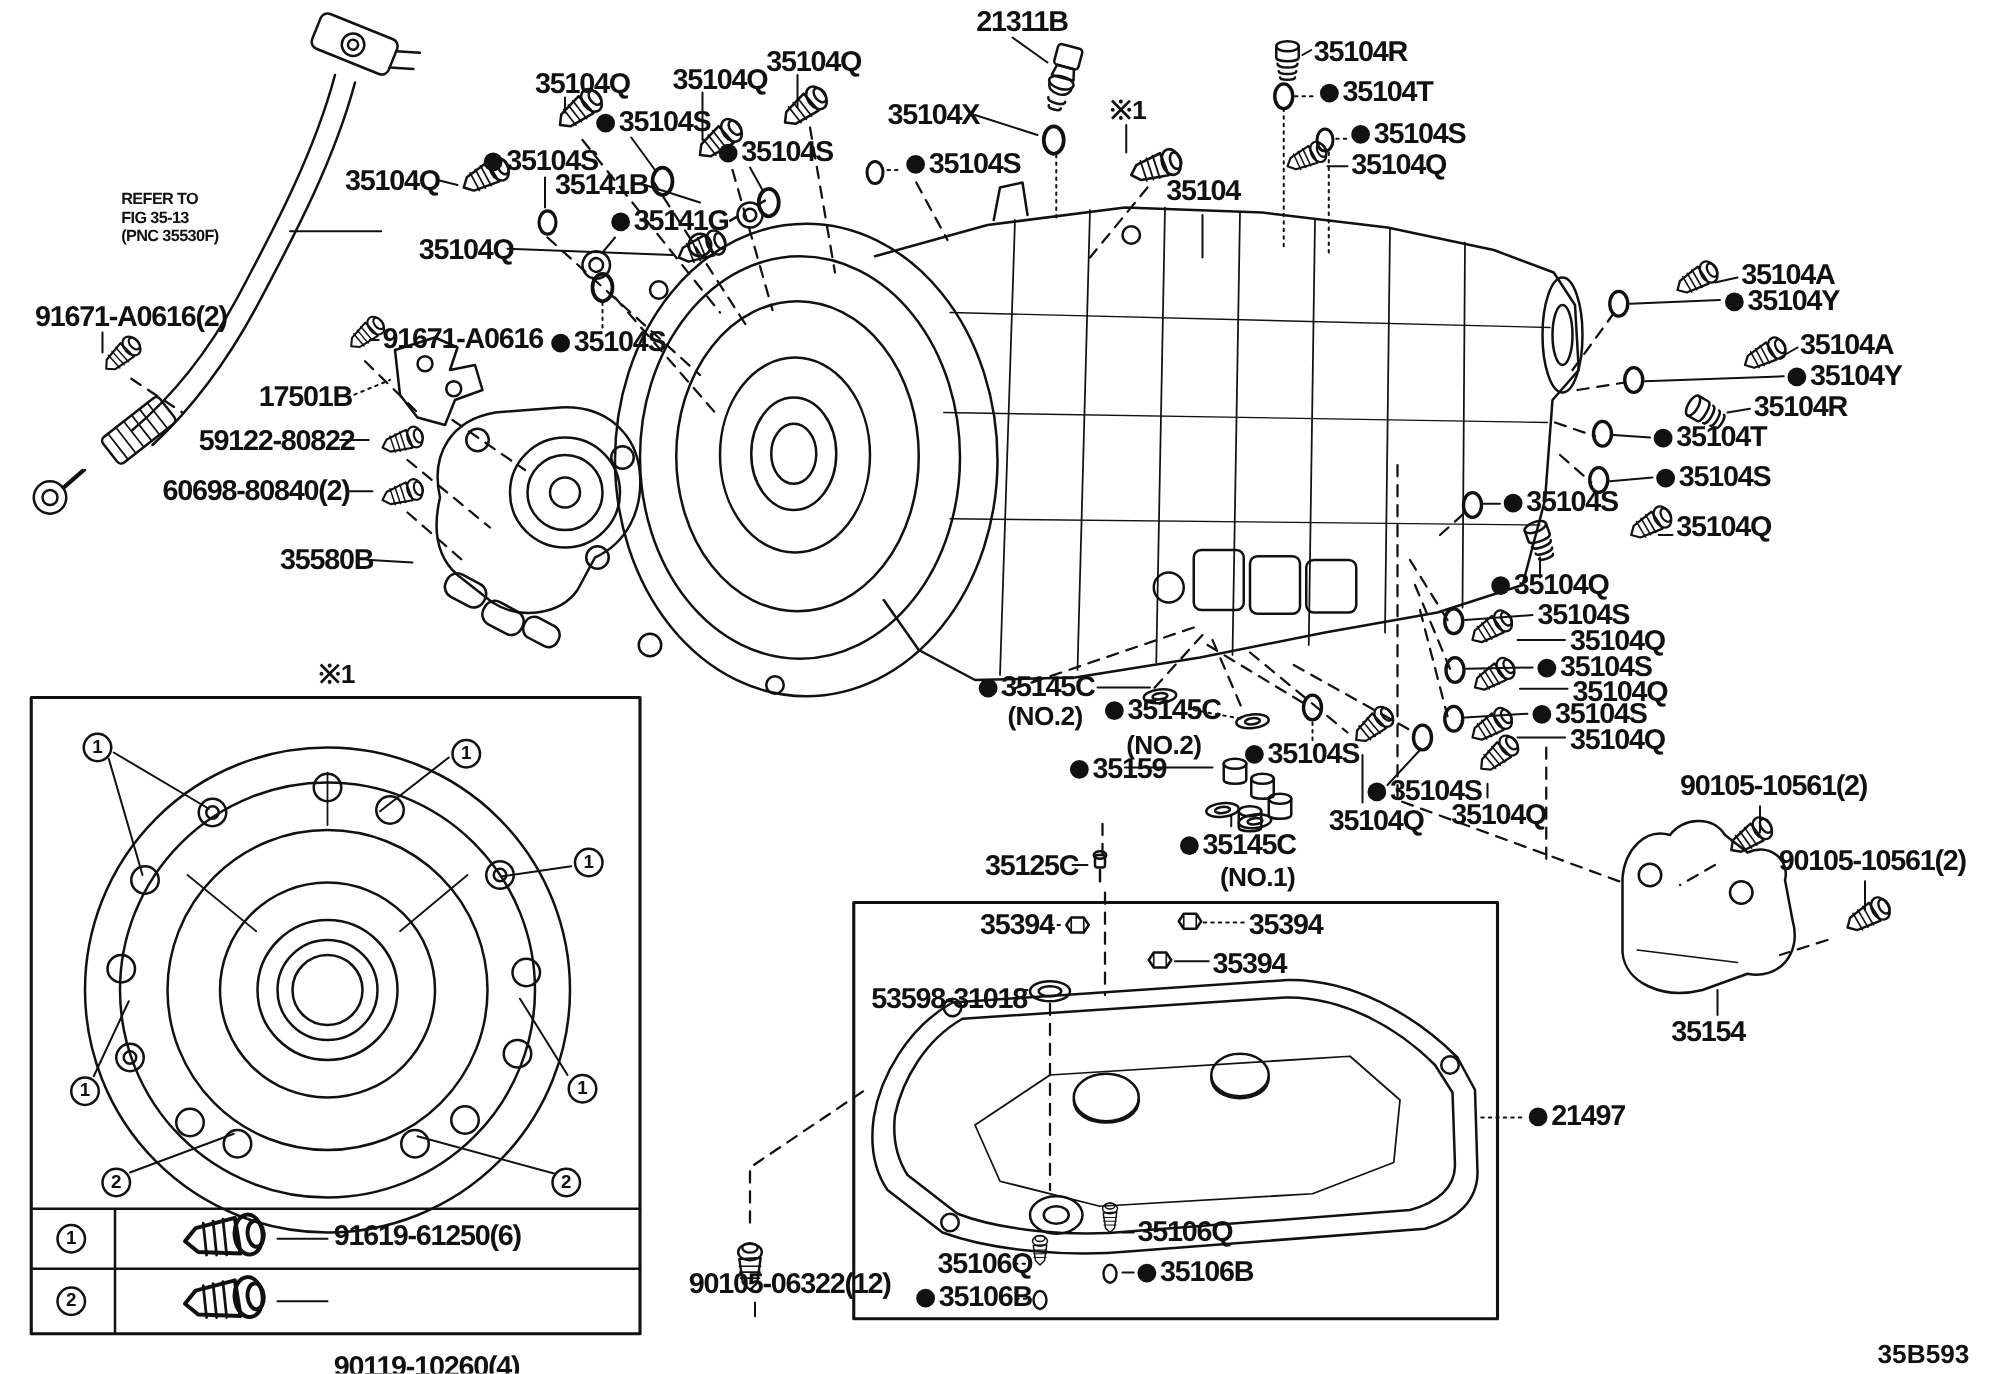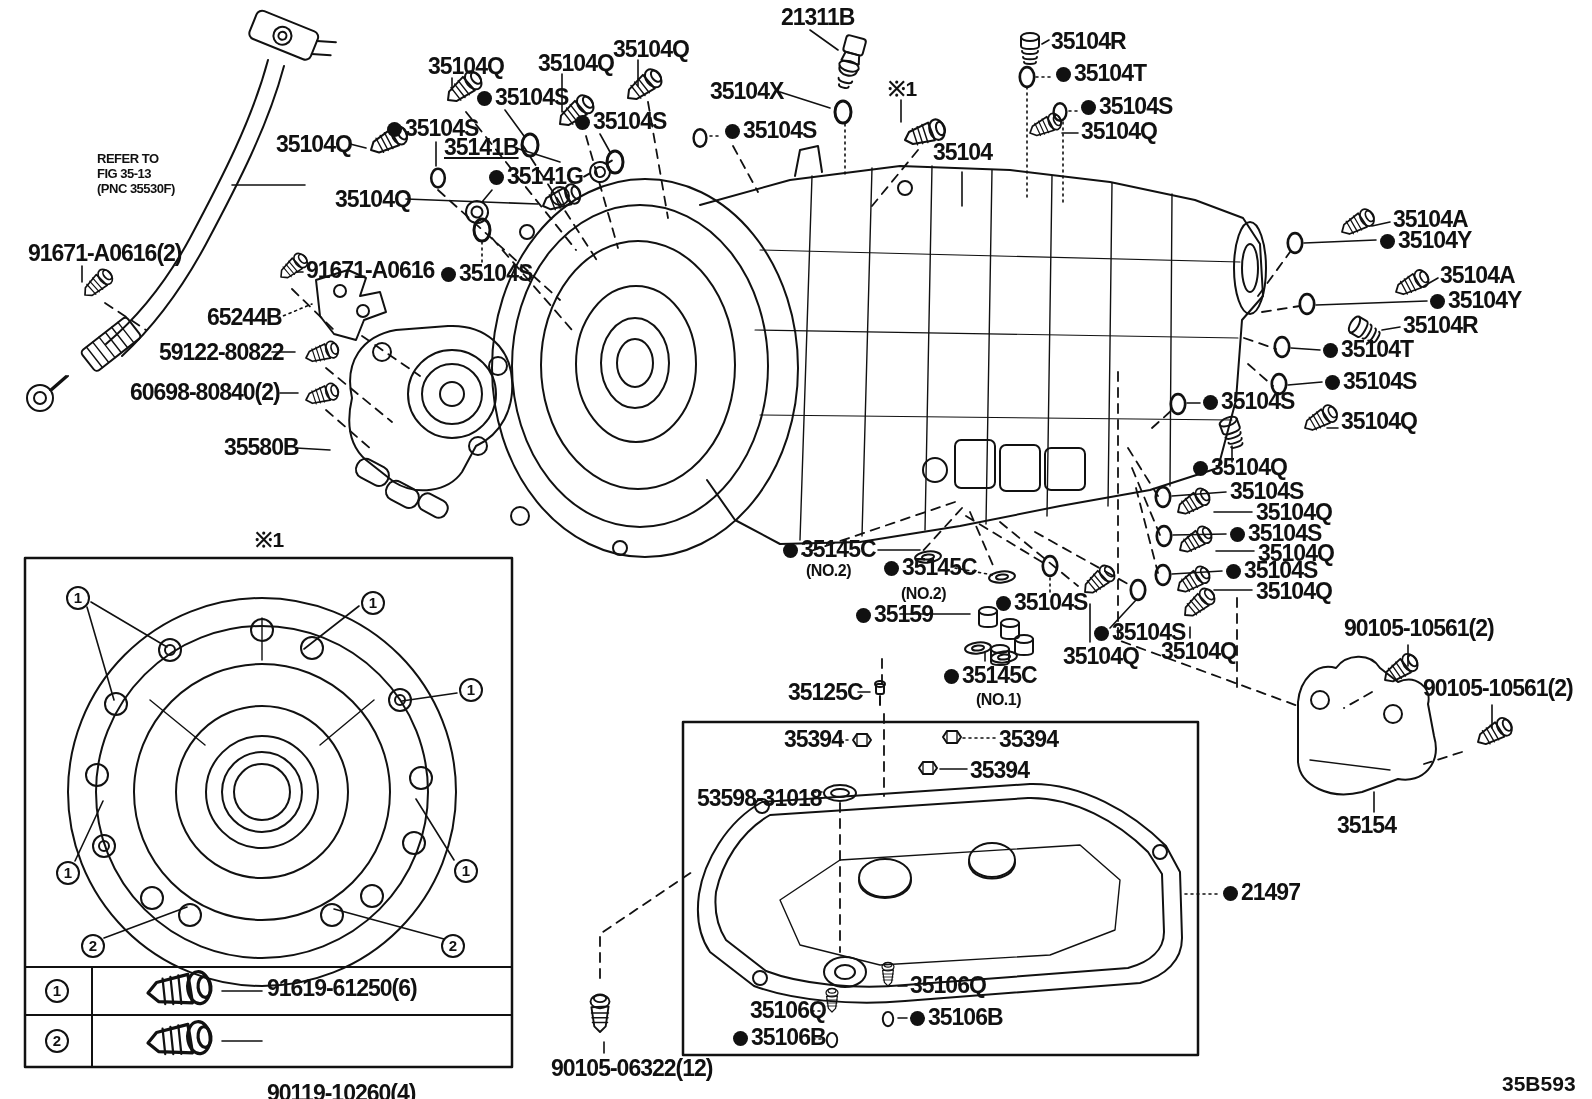--- a/index.html
+++ b/index.html
@@ -3,21 +3,21 @@
 <meta charset="utf-8">
 <style>
   html,body{margin:0;padding:0;background:#fff;}
   #stage{position:relative;width:1592px;height:1099px;background:#fff;overflow:hidden;
          font-family:"Liberation Sans",sans-serif;color:#111;}
   #art{position:absolute;left:0;top:0;}
   .co{position:absolute;font-weight:700;font-size:23px;line-height:1;letter-spacing:-1px;
       white-space:nowrap;color:#111;}
   .co .dot{display:inline-block;width:15px;height:15px;border-radius:50%;background:#111;
       margin-right:3px;vertical-align:-1px;}
-  .co.sub{font-size:16px;letter-spacing:-0.5px;}
+  .co.sub{font-size:21px;letter-spacing:-0.5px;}
   .co.fn{font-size:21px;letter-spacing:0;}
   .marker{position:absolute;width:24px;height:24px;border:2.5px solid #111;border-radius:50%;
       box-sizing:border-box;font-weight:700;font-size:15px;line-height:19px;text-align:center;
       background:#fff;}
   .refer{position:absolute;left:97px;top:152px;font-weight:700;font-size:13px;line-height:1.15;
       letter-spacing:-0.5px;}
   .legend{position:absolute;left:1262px;top:1022px;font-weight:700;font-size:20px;line-height:1;}
   .legend .row{display:flex;align-items:center;margin-bottom:8px;}
   .legend .dot{display:inline-block;width:17px;height:17px;border-radius:50%;background:#111;
       margin-right:10px;flex:0 0 auto;}
@@ -332,27 +332,27 @@
 </div>
 
 <div id="callouts">
       <div class="co" style="left: 428px; top: 55px;"><span>35104Q</span></div>
       <div class="co" style="left: 538px; top: 52px;"><span>35104Q</span></div>
       <div class="co" style="left: 613px; top: 38px;"><span>35104Q</span></div>
       <div class="co" style="left: 477px; top: 86px;"><span class="dot"></span><span>35104S</span></div>
       <div class="co" style="left: 575px; top: 110px;"><span class="dot"></span><span>35104S</span></div>
       <div class="co" style="left: 387px; top: 117px;"><span class="dot"></span><span>35104S</span></div>
       <div class="co" style="left: 276px; top: 133px;"><span>35104Q</span></div>
-      <div class="co" style="left: 444px; top: 136px; text-decoration: underline;"><span>35141B</span></div>
+      <div class="co" style="left: 444px; top: 136px;"><span>35141B</span></div>
       <div class="co" style="left: 489px; top: 165px;"><span class="dot"></span><span>35141G</span></div>
       <div class="co" style="left: 335px; top: 188px;"><span>35104Q</span></div>
       <div class="co" style="left: 441px; top: 262px;"><span class="dot"></span><span>35104S</span></div>
       <div class="co" style="left: 28px; top: 242px;"><span>91671-A0616(2)</span></div>
       <div class="co" style="left: 306px; top: 259px;"><span>91671-A0616</span></div>
-      <div class="co" style="left: 207px; top: 306px;"><span>65244B</span></div>
+      <div class="co" style="left: 207px; top: 306px;"><span>17501B</span></div>
       <div class="co" style="left: 159px; top: 341px;"><span>59122-80822</span></div>
       <div class="co" style="left: 130px; top: 381px;"><span>60698-80840(2)</span></div>
       <div class="co" style="left: 224px; top: 436px;"><span>35580B</span></div>
       <div class="co" style="left: 781px; top: 6px;"><span>21311B</span></div>
       <div class="co" style="left: 710px; top: 80px;"><span>35104X</span></div>
       <div class="co" style="left: 725px; top: 119px;"><span class="dot"></span><span>35104S</span></div>
       <div class="co fn" style="left: 888px; top: 78px;"><span>※1</span></div>
       <div class="co" style="left: 933px; top: 141px;"><span>35104</span></div>
       <div class="co" style="left: 1051px; top: 30px;"><span>35104R</span></div>
       <div class="co" style="left: 1056px; top: 62px;"><span class="dot"></span><span>35104T</span></div>
@@ -388,21 +388,21 @@
       <div class="co" style="left: 788px; top: 681px;"><span>35125C</span></div>
       <div class="co" style="left: 784px; top: 728px;"><span>35394</span></div>
       <div class="co" style="left: 999px; top: 728px;"><span>35394</span></div>
       <div class="co" style="left: 970px; top: 759px;"><span>35394</span></div>
       <div class="co" style="left: 697px; top: 787px;"><span>53598-31018</span></div>
       <div class="co" style="left: 1223px; top: 881px;"><span class="dot"></span><span>21497</span></div>
       <div class="co" style="left: 750px; top: 999px;"><span>35106Q</span></div>
       <div class="co" style="left: 733px; top: 1026px;"><span class="dot"></span><span>35106B</span></div>
       <div class="co" style="left: 910px; top: 974px;"><span>35106Q</span></div>
       <div class="co" style="left: 910px; top: 1006px;"><span class="dot"></span><span>35106B</span></div>
-      <div class="co" style="left: 551px; top: 1057px;"><span>90105-06322(12)</span></div>
+      <div class="co" style="left: 551px; top: 1015px;"><span>90105-06322(12)</span></div>
       <div class="co" style="left: 1344px; top: 617px;"><span>90105-10561(2)</span></div>
       <div class="co" style="left: 1423px; top: 677px;"><span>90105-10561(2)</span></div>
       <div class="co" style="left: 1337px; top: 814px;"><span>35154</span></div>
       <div class="co fn" style="left: 255px; top: 529px;"><span>※1</span></div>
       <div class="co" style="left: 267px; top: 977px;"><span>91619-61250(6)</span></div>
       <div class="co" style="left: 267px; top: 1082px;"><span>90119-10260(4)</span></div>
     </div>
 <div id="markers">
       <div class="marker" style="left: 66px; top: 586px;">1</div>
       <div class="marker" style="left: 361px; top: 591px;">1</div>

